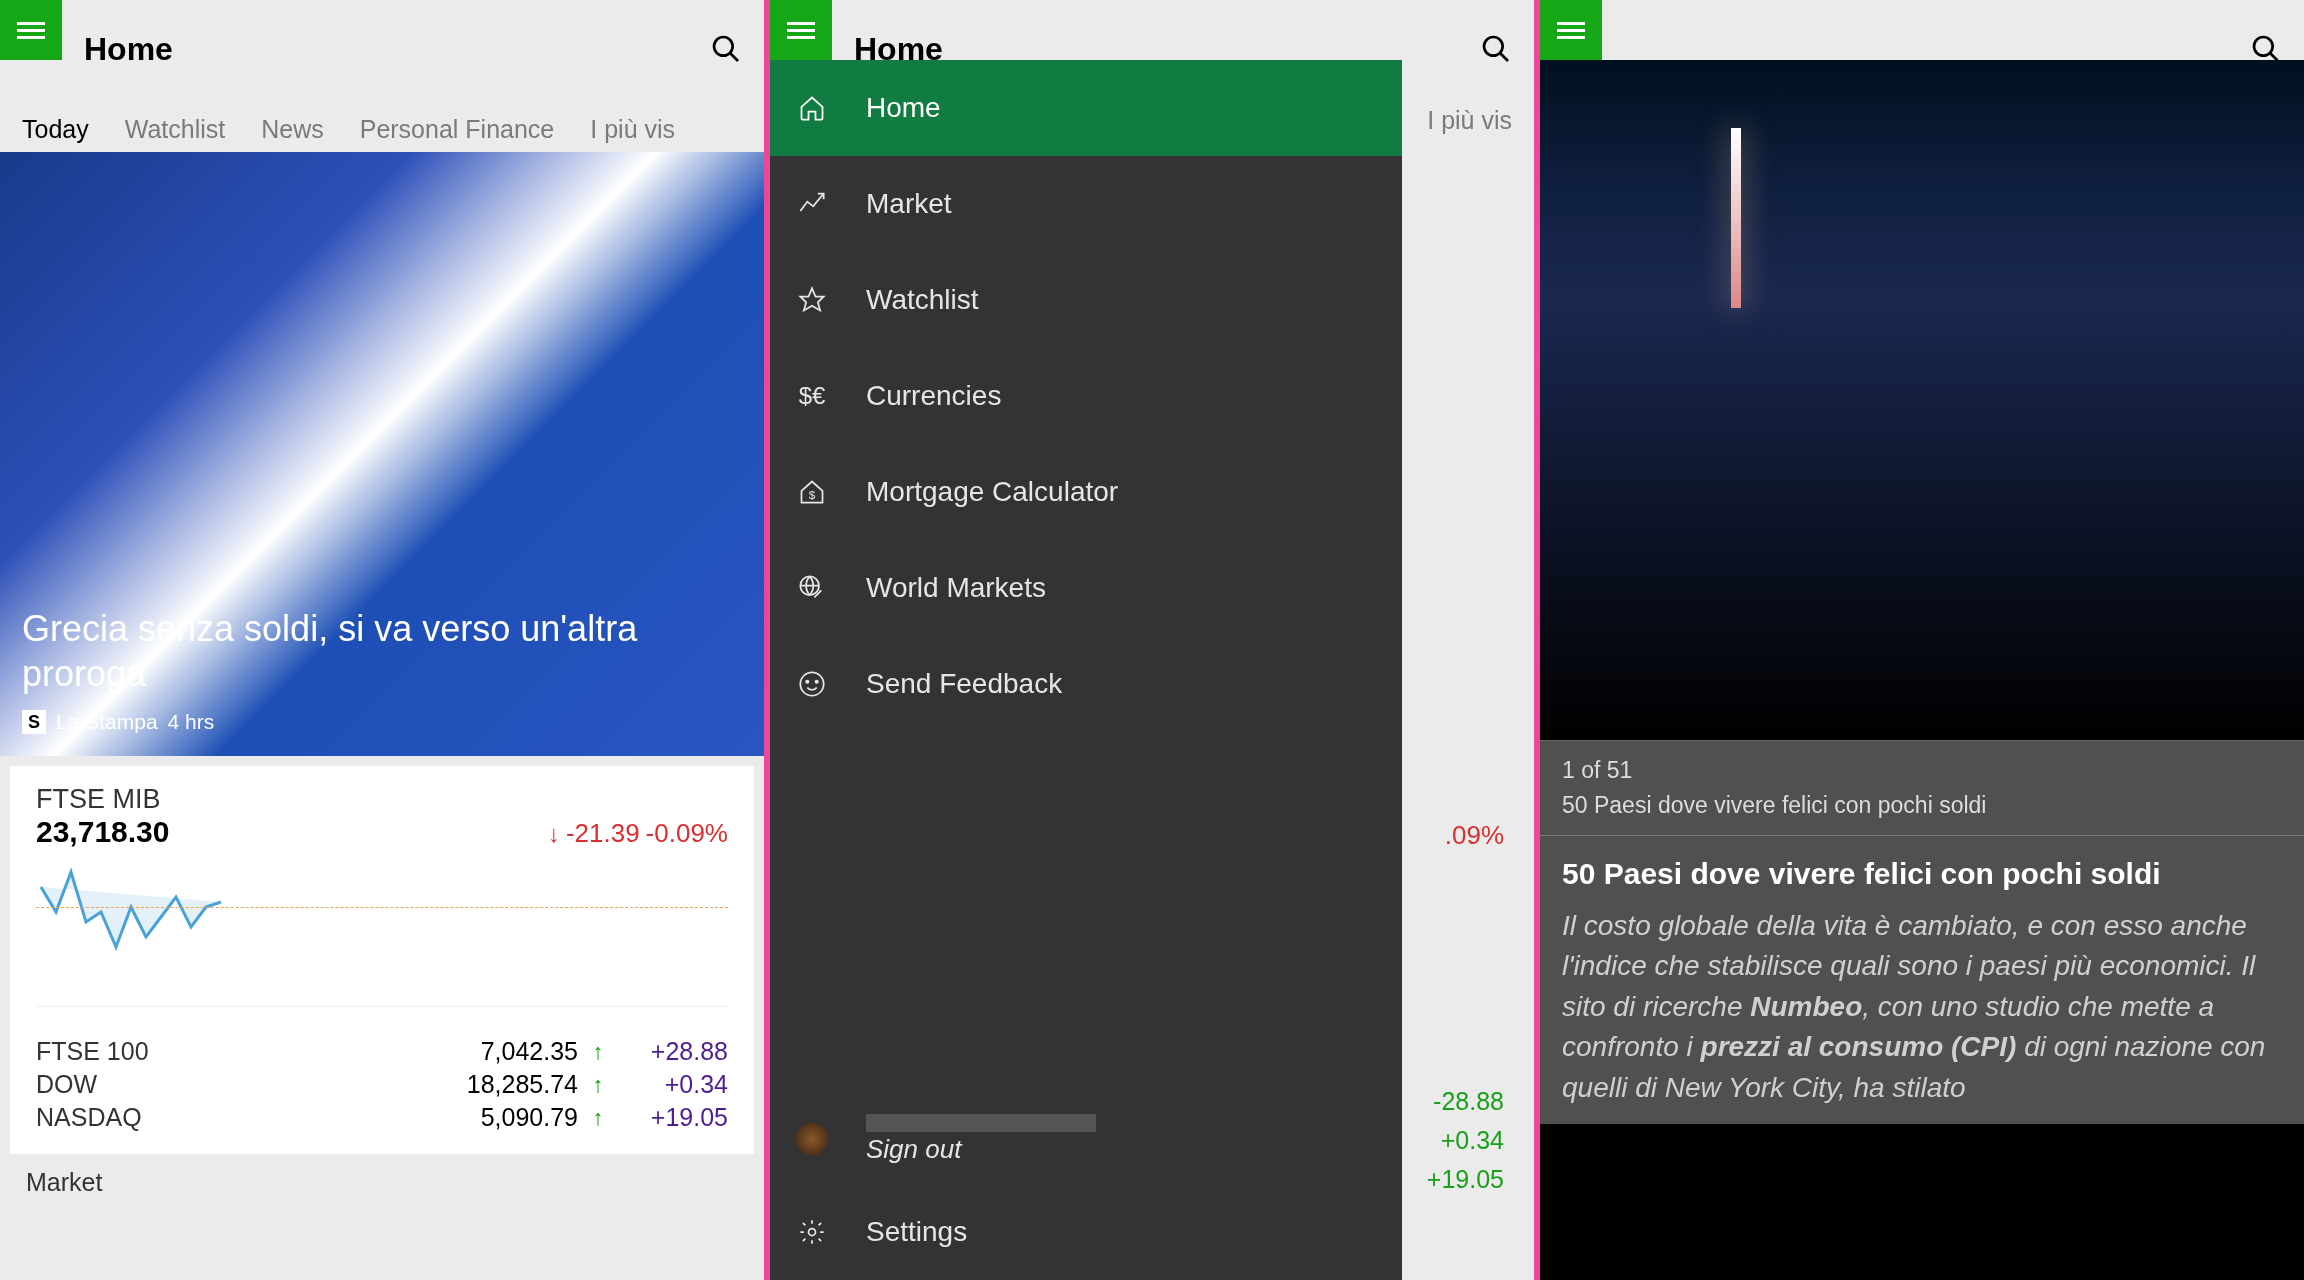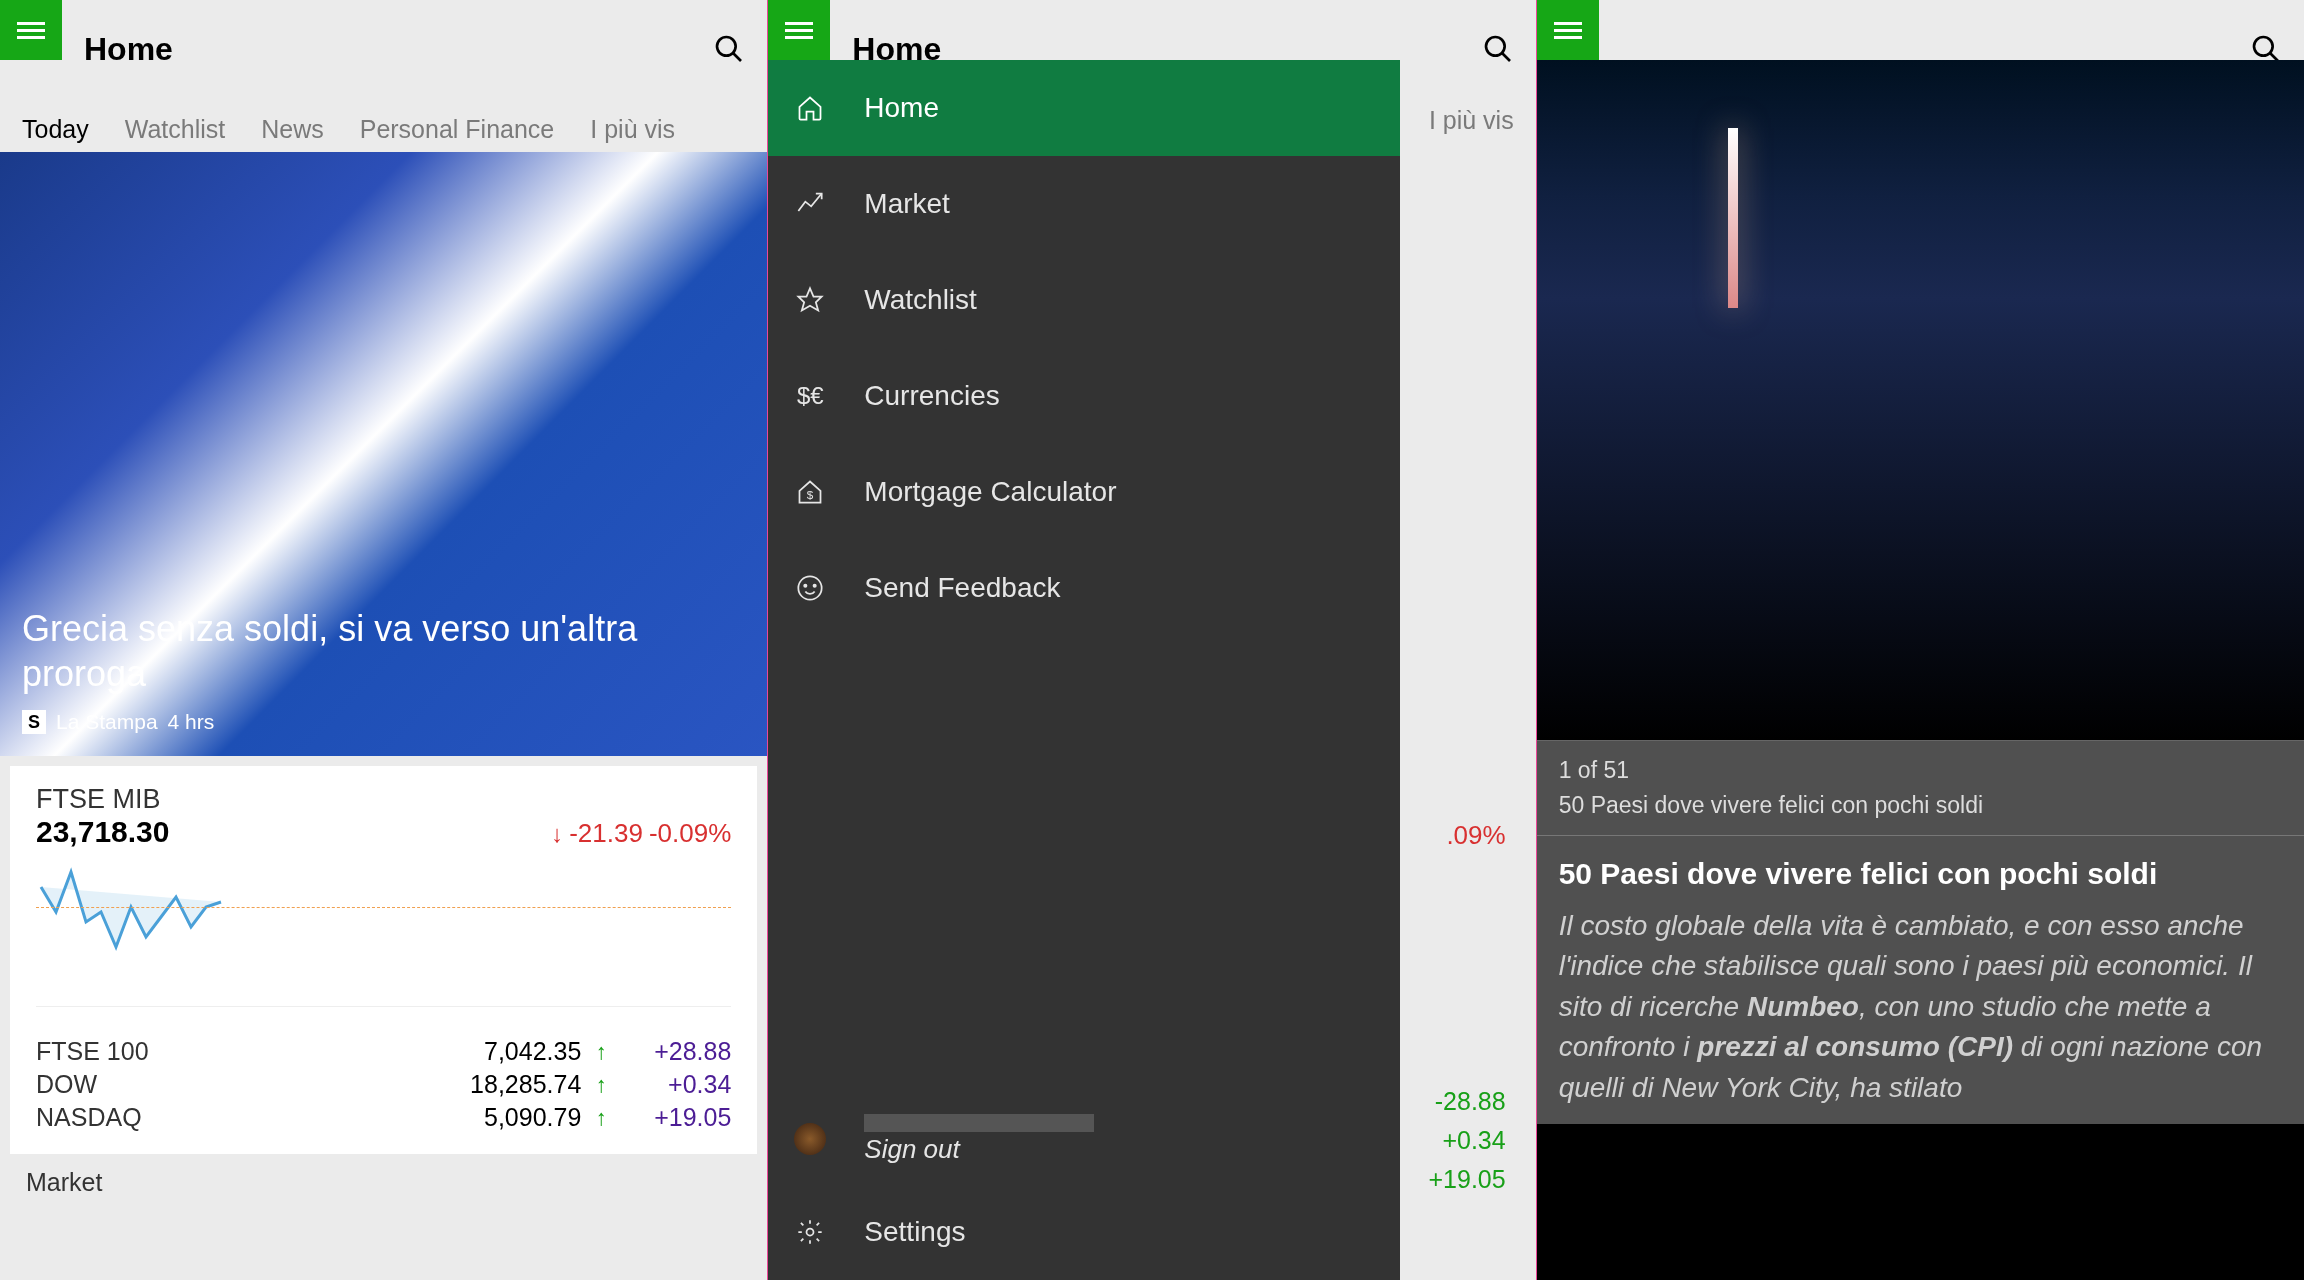--- a/index.html
+++ b/index.html
@@ -1,18 +1,18 @@
 <!DOCTYPE html>
 <html><head>
 <meta charset="utf-8">
 <style>
 * { margin: 0; padding: 0; box-sizing: border-box; font-family: 'Segoe UI', Arial, sans-serif; }
 body { background: #fff; width: 2304px; height: 1280px; overflow: hidden; }
 .container { display: flex; width: 100%; height: 100%; }
-.panel { flex: 1; height: 100%; position: relative; overflow: hidden; background: #ebebeb; border-right: 1px solid #ec4899; }
+.panel { flex: 1; height: 100%; position: relative; overflow: hidden; background: #ebebeb; border-right: 6px solid #ec4899; }
 .panel:last-child { border-right: none; }
 
 .header { display: flex; align-items: center; height: 98px; background: #ebebeb; }
 .hamburger { width: 62px; height: 60px; background: #16a716; display: flex; flex-direction: column; justify-content: center; align-items: center; gap: 4px; margin-top: -38px; }
 .hamburger span { width: 28px; height: 3px; background: #fff; }
 .header-title { font-size: 32px; font-weight: 600; margin-left: 22px; color: #000; }
 .search-icon { margin-left: auto; margin-right: 22px; width: 32px; height: 32px; }
 .search-icon svg { width: 32px; height: 32px; stroke: #000; fill: none; stroke-width: 2; }
 
 .tabs { display: flex; gap: 36px; padding: 0 22px; font-size: 25px; color: #7a7a7a; height: 54px; align-items: center; padding-top: 8px; }
@@ -222,20 +222,30 @@
             <svg viewBox="0 0 24 24">
               <path d="M3 11l9-8 9 8v10H3z"></path>
               <text x="12" y="18" font-size="10" text-anchor="middle" fill="currentColor" stroke="none">$</text>
             </svg>
           </span>
         <span>Mortgage Calculator</span>
       </div>
       <div class="sidebar-item">
         <span class="sicon">
             <svg viewBox="0 0 24 24">
+              <circle cx="10" cy="10" r="8"></circle>
+              <path d="M2 10h16M10 2a12 12 0 010 16M10 2a12 12 0 000 16"></path>
+              <polyline points="14,20 20,14"></polyline>
+            </svg>
+          </span>
+        <span>World Markets</span>
+      </div>
+      <div class="sidebar-item">
+        <span class="sicon">
+            <svg viewBox="0 0 24 24">
               <circle cx="12" cy="12" r="10"></circle>
               <circle cx="8" cy="10" r="1" fill="currentColor"></circle>
               <circle cx="16" cy="10" r="1" fill="currentColor"></circle>
               <path d="M8 15c1 1.5 2.5 2 4 2s3-.5 4-2"></path>
             </svg>
           </span>
         <span>Send Feedback</span>
       </div>
       <div class="sidebar-spacer"></div>
       <div class="sidebar-user">

